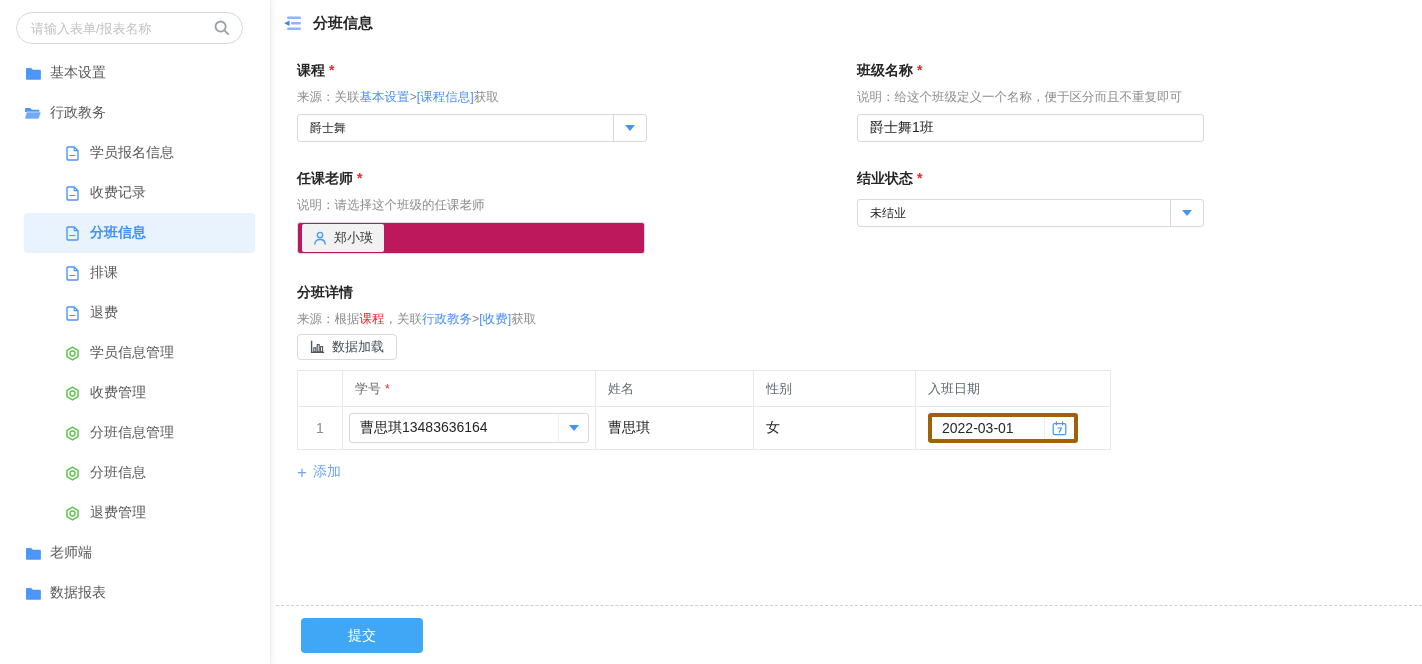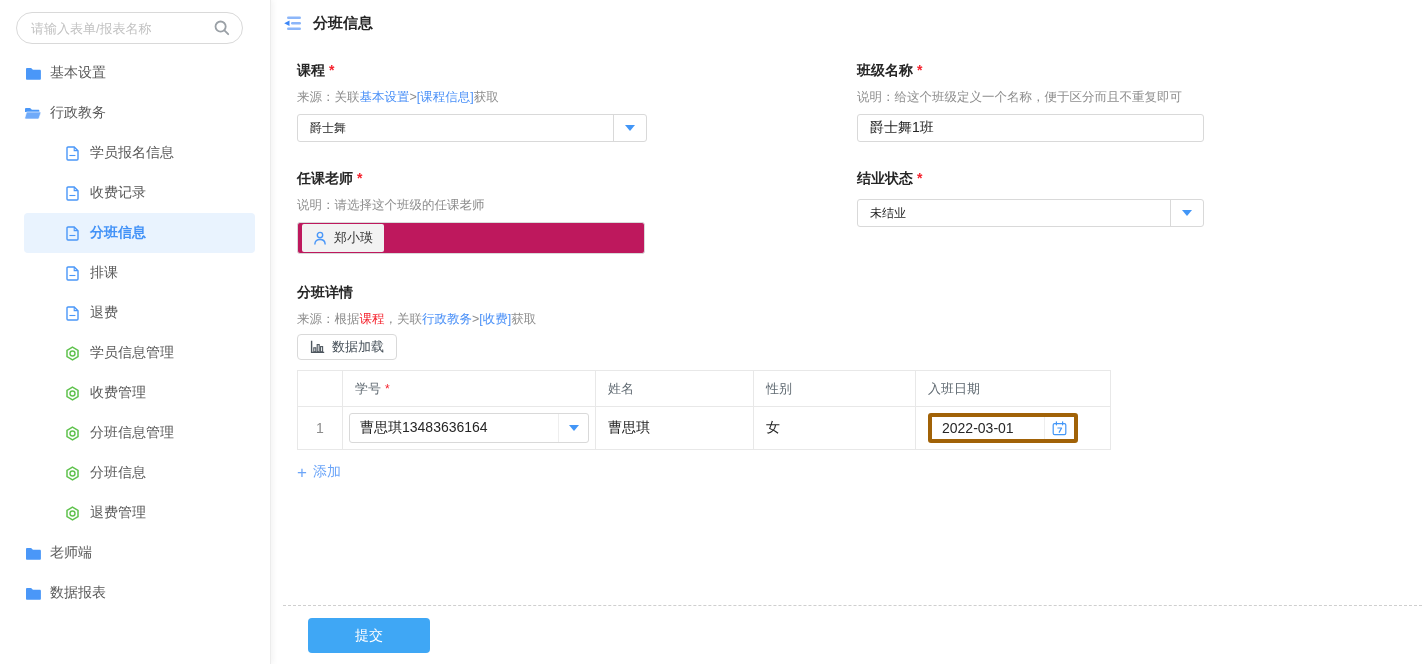--- a/index.html
+++ b/index.html
@@ -95,21 +95,21 @@
   }
   .date-input .val { flex:1; display:flex; align-items:center; padding-left:10px; font-size:14px; }
   .date-input .cal-box { width:30px; border-left:1px solid #eee; display:flex; align-items:center; justify-content:center; }
   .add-link {
     margin-top:13px; display:inline-flex; align-items:center; gap:6px;
     color:#6ca5f8; font-size:14px; cursor:pointer;
   }
   .add-plus { font-size:17px; line-height:1; font-weight:normal; }
   
   .footer {
-    position:absolute; left:12px; right:0; bottom:0; background:#fff;
+    position:absolute; left:5px; right:0; bottom:0; background:#fff;
     border-top:1px dashed #cfcfcf; padding:12px 0 11px 25px;
   }
   .submit-btn {
     width:122px; height:35px; background:#3fa7f5; border:none; border-radius:4px;
     color:#fff; font-size:14px; cursor:pointer; font-family:inherit;
   }
 </style>
 </head>
 <body>
 

